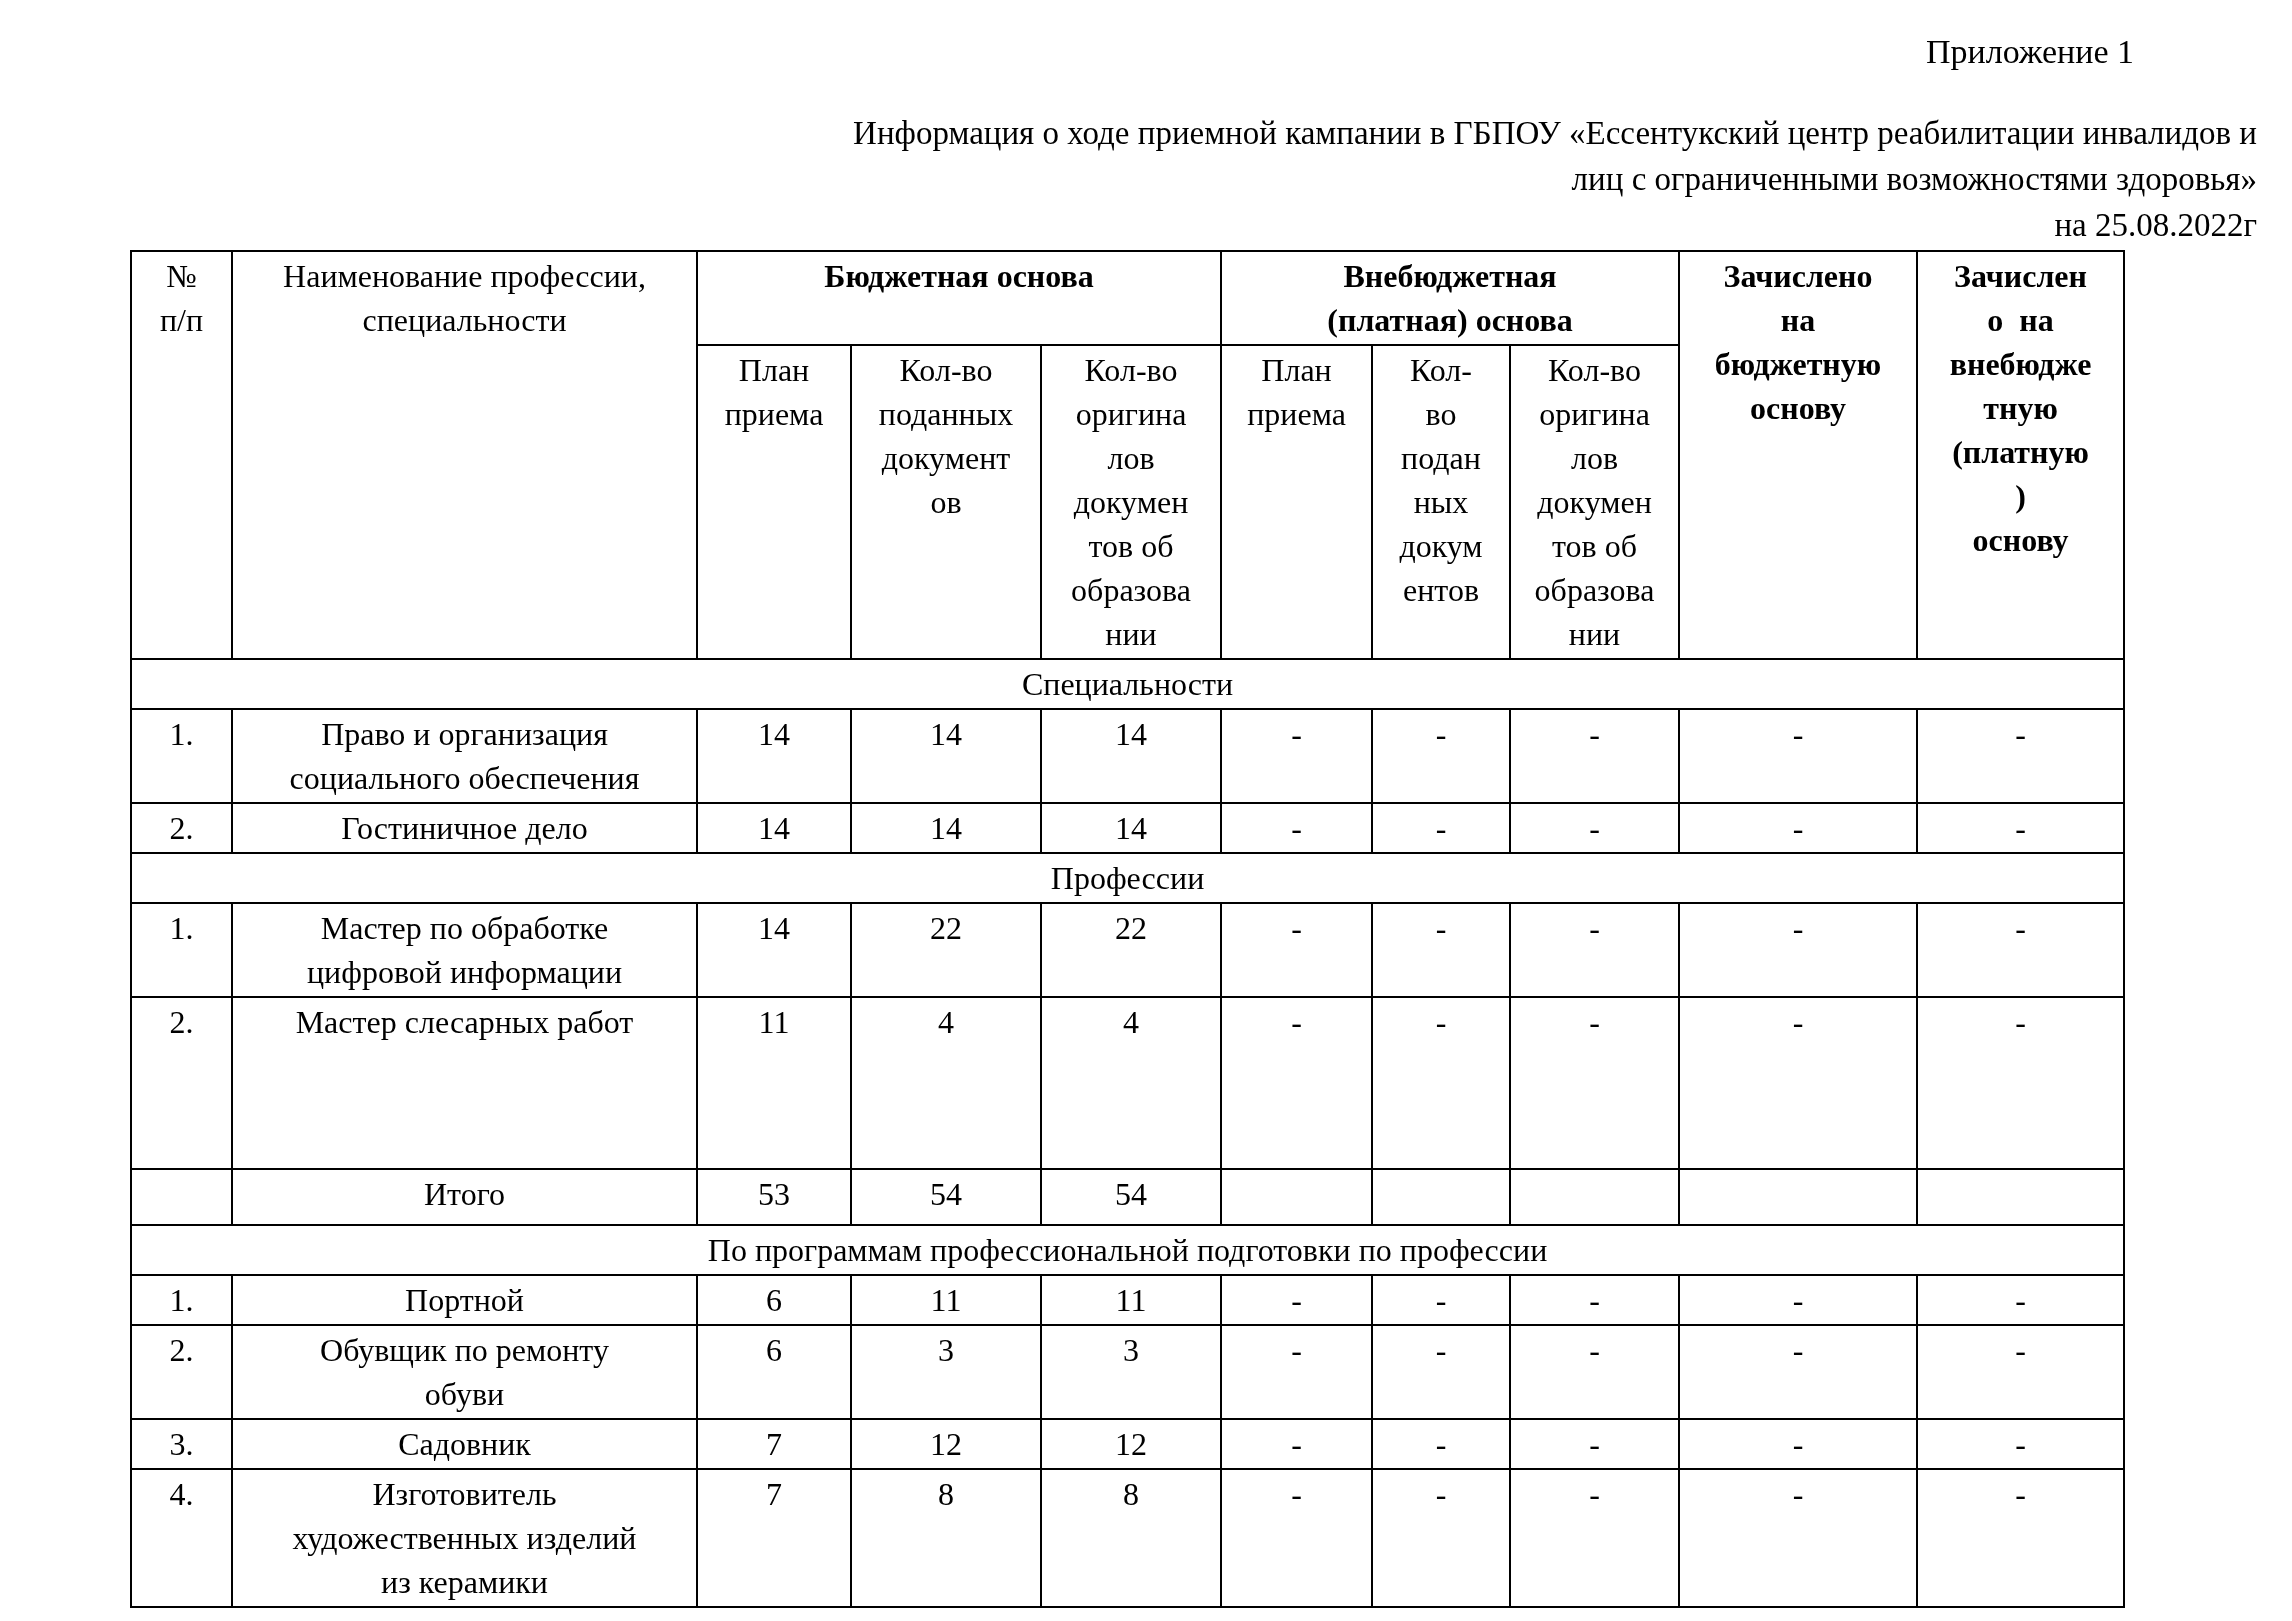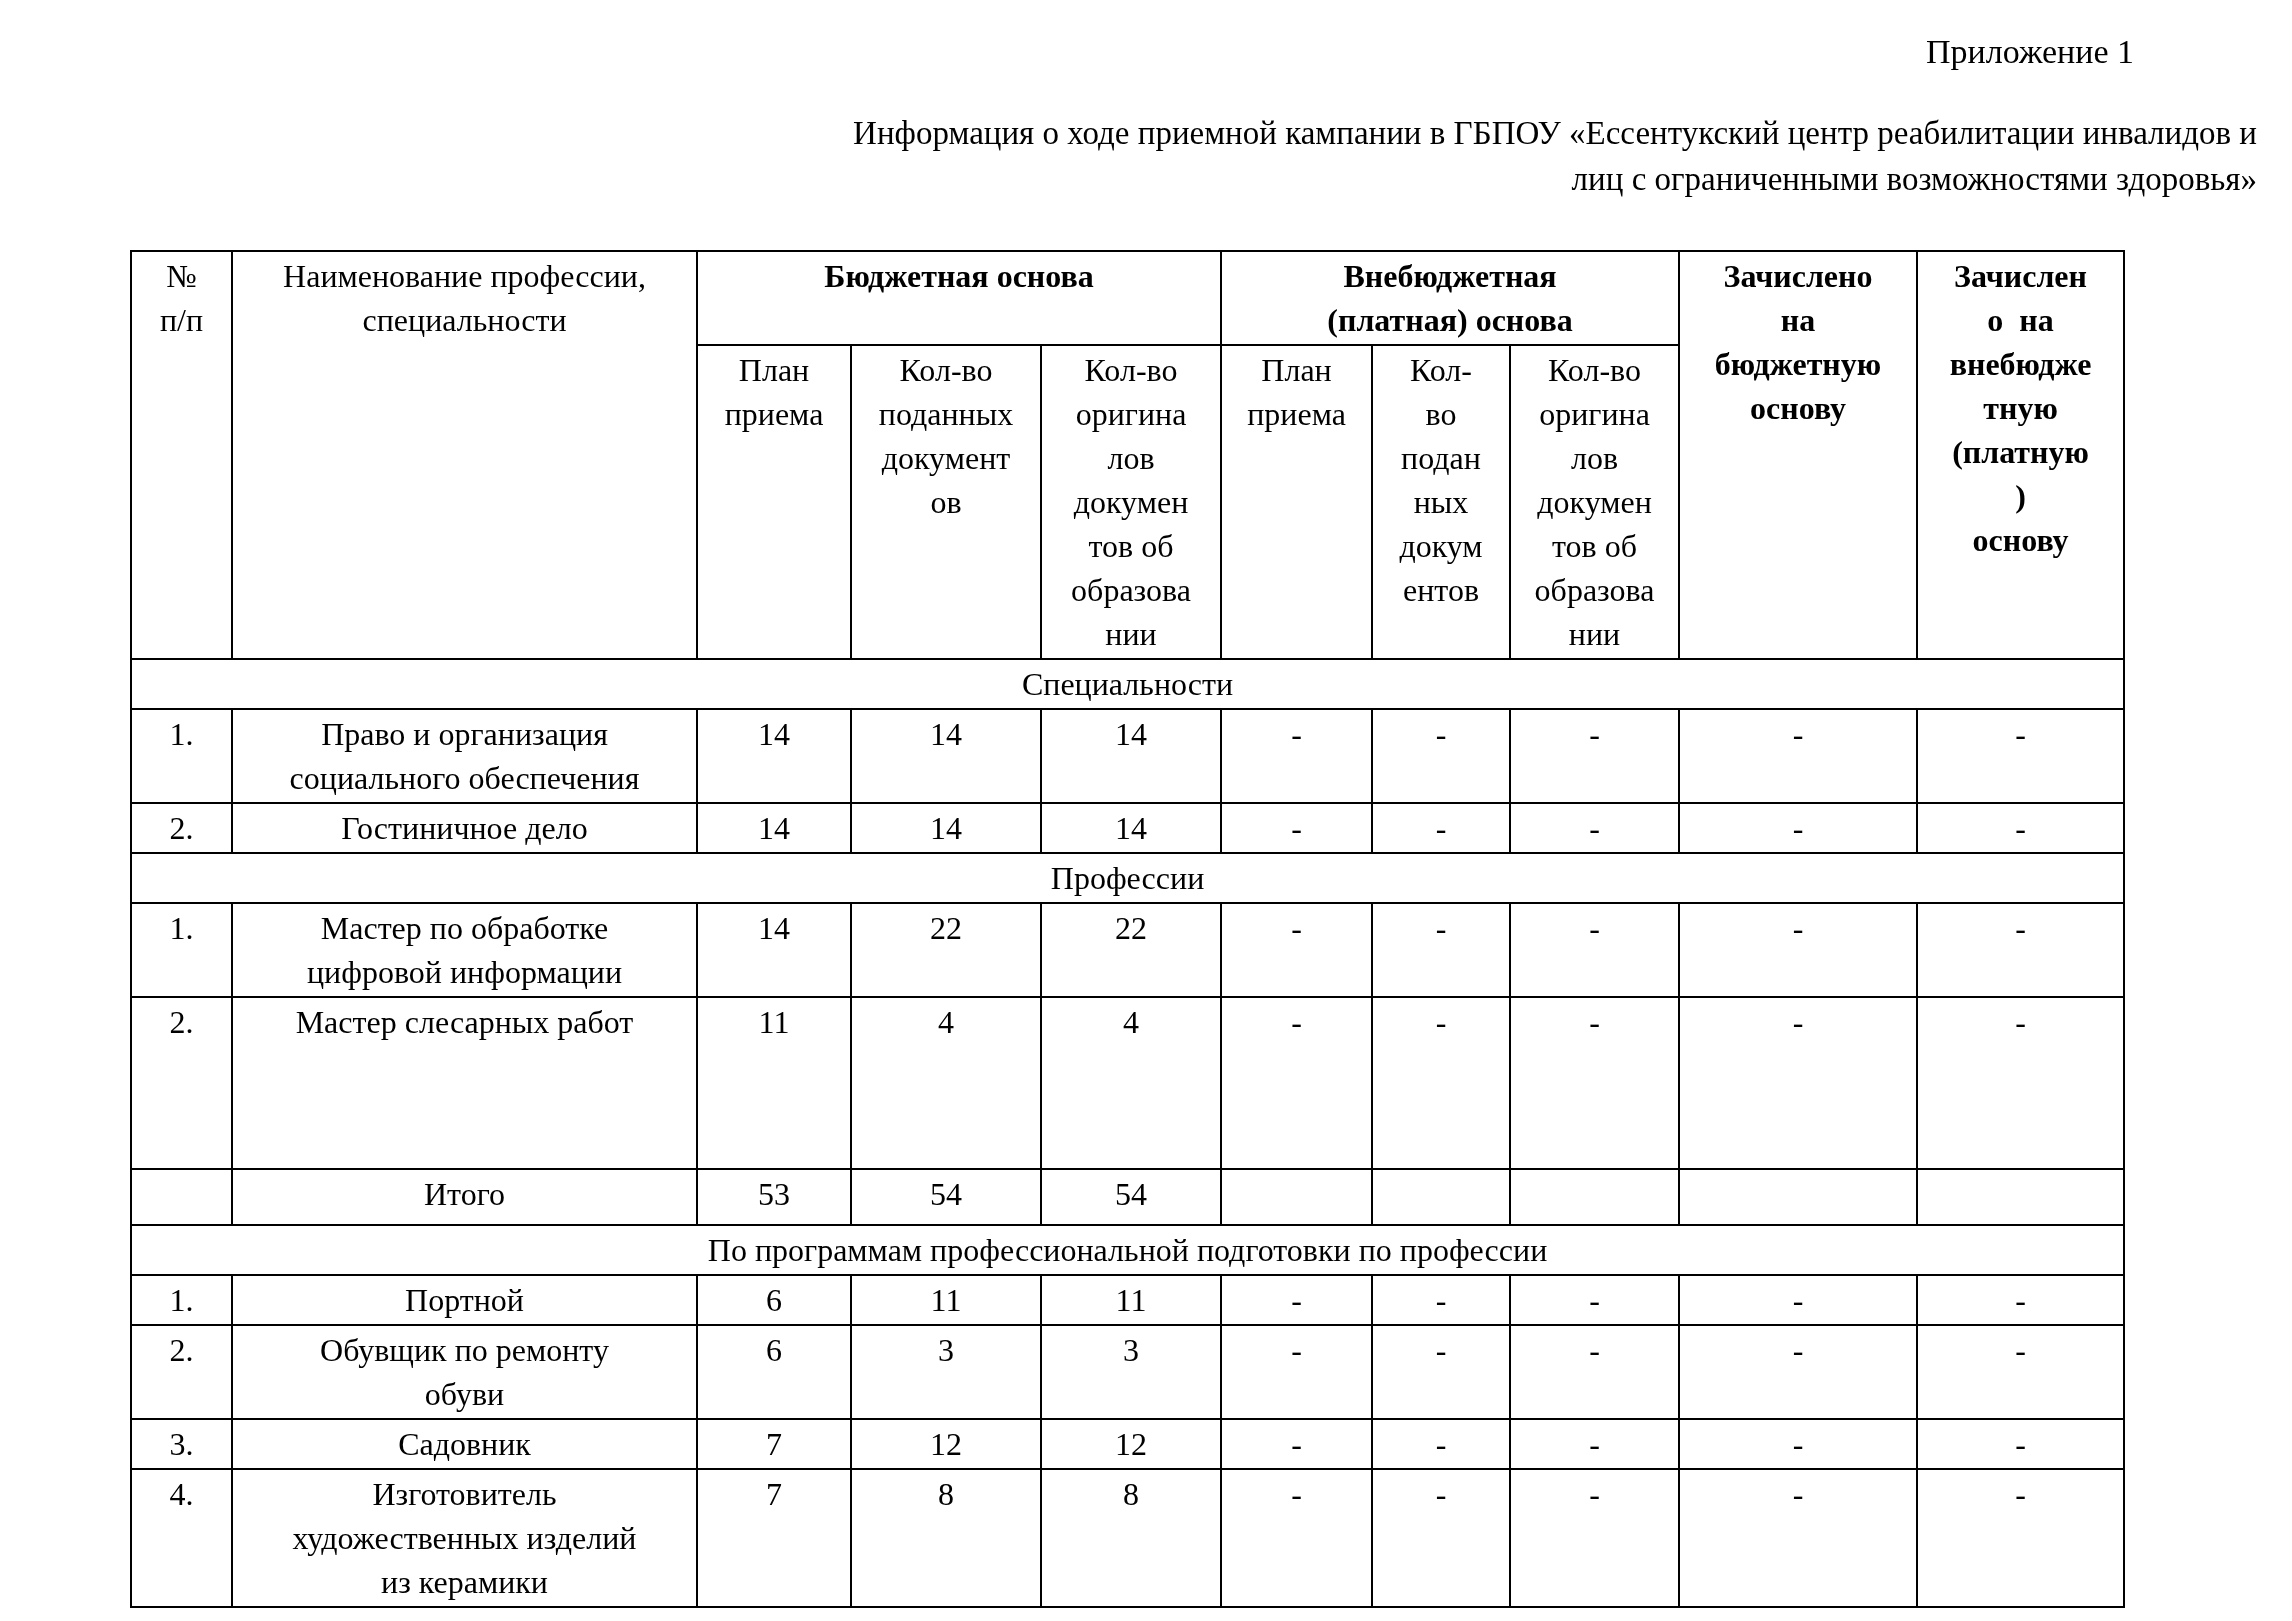--- a/index.html
+++ b/index.html
@@ -96,20 +96,21 @@
 </head>
 <body>
 
 <div class="page">
 
   <div class="appendix">Приложение 1</div>
 
   <div class="doc-title">
     <div>Информация о ходе приемной кампании в ГБПОУ «Ессентукский центр реабилитации инвалидов и</div>
     <div>лиц с ограниченными возможностями здоровья»</div>
+    <div>на 25.08.2022г</div>
   </div>
 
   <div class="table-wrap">
     <table class="main">
       <colgroup>
         <col style="width:101px">
         <col style="width:465px">
         <col style="width:154px">
         <col style="width:190px">
         <col style="width:180px">

